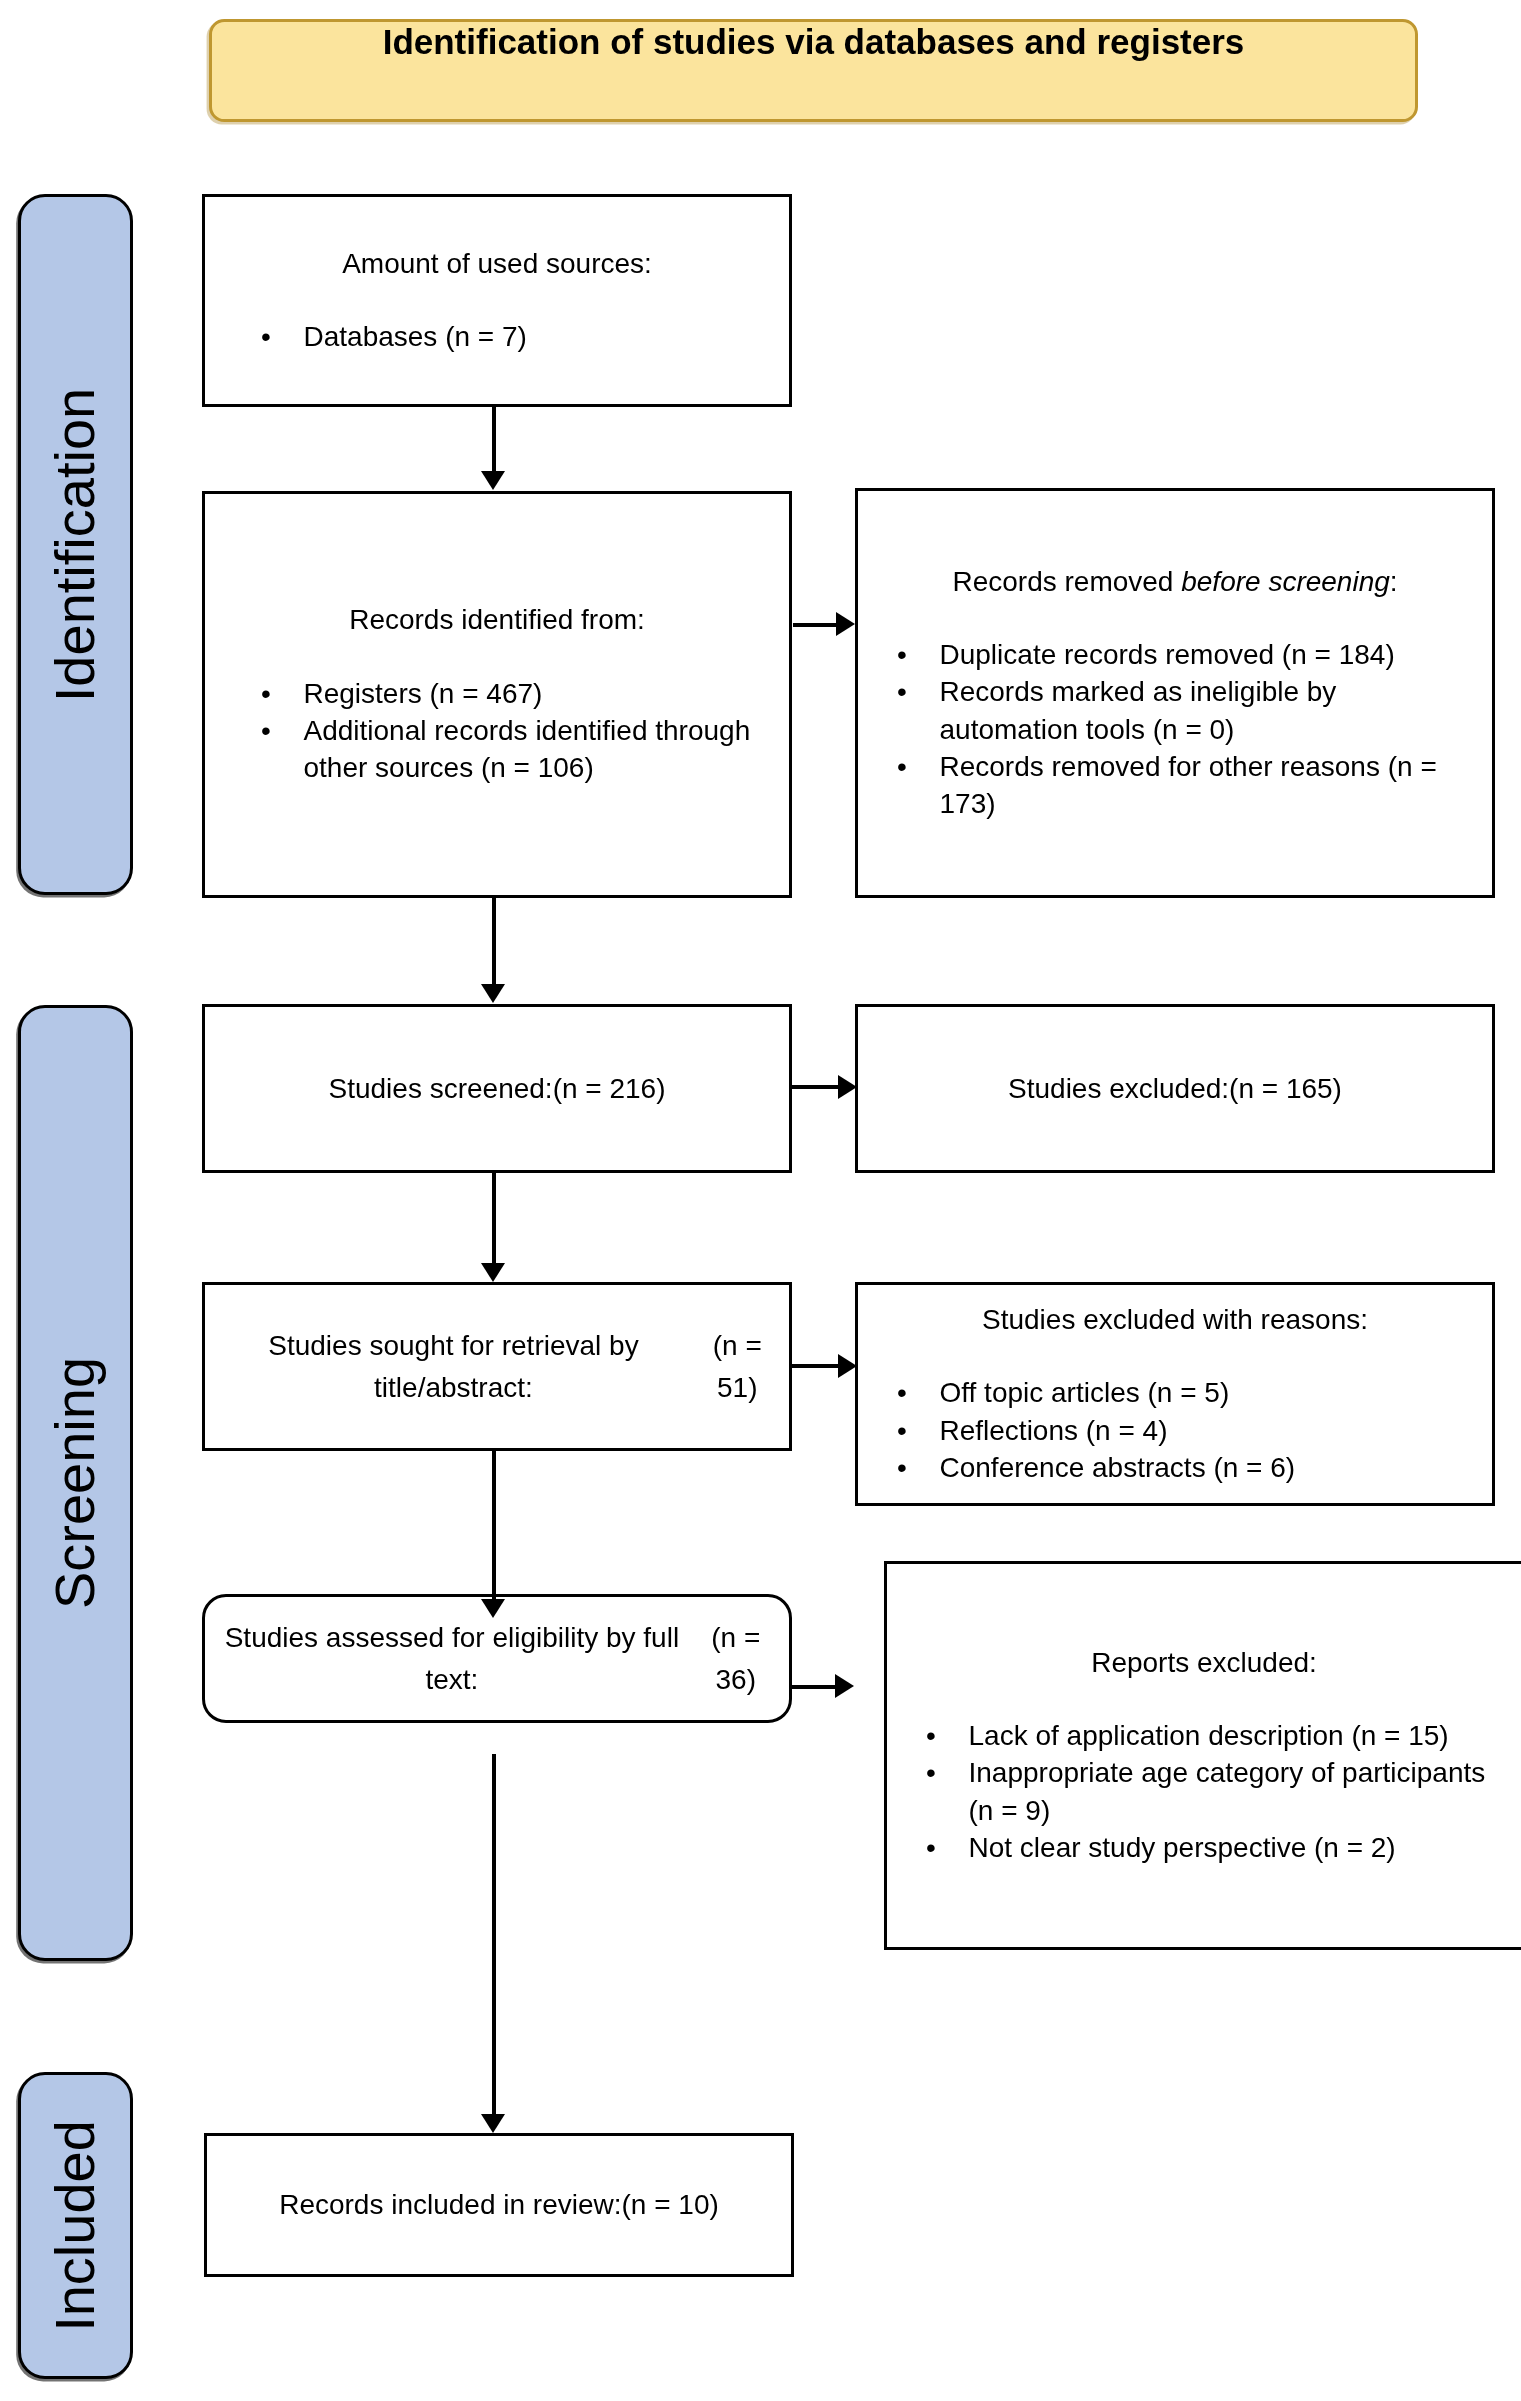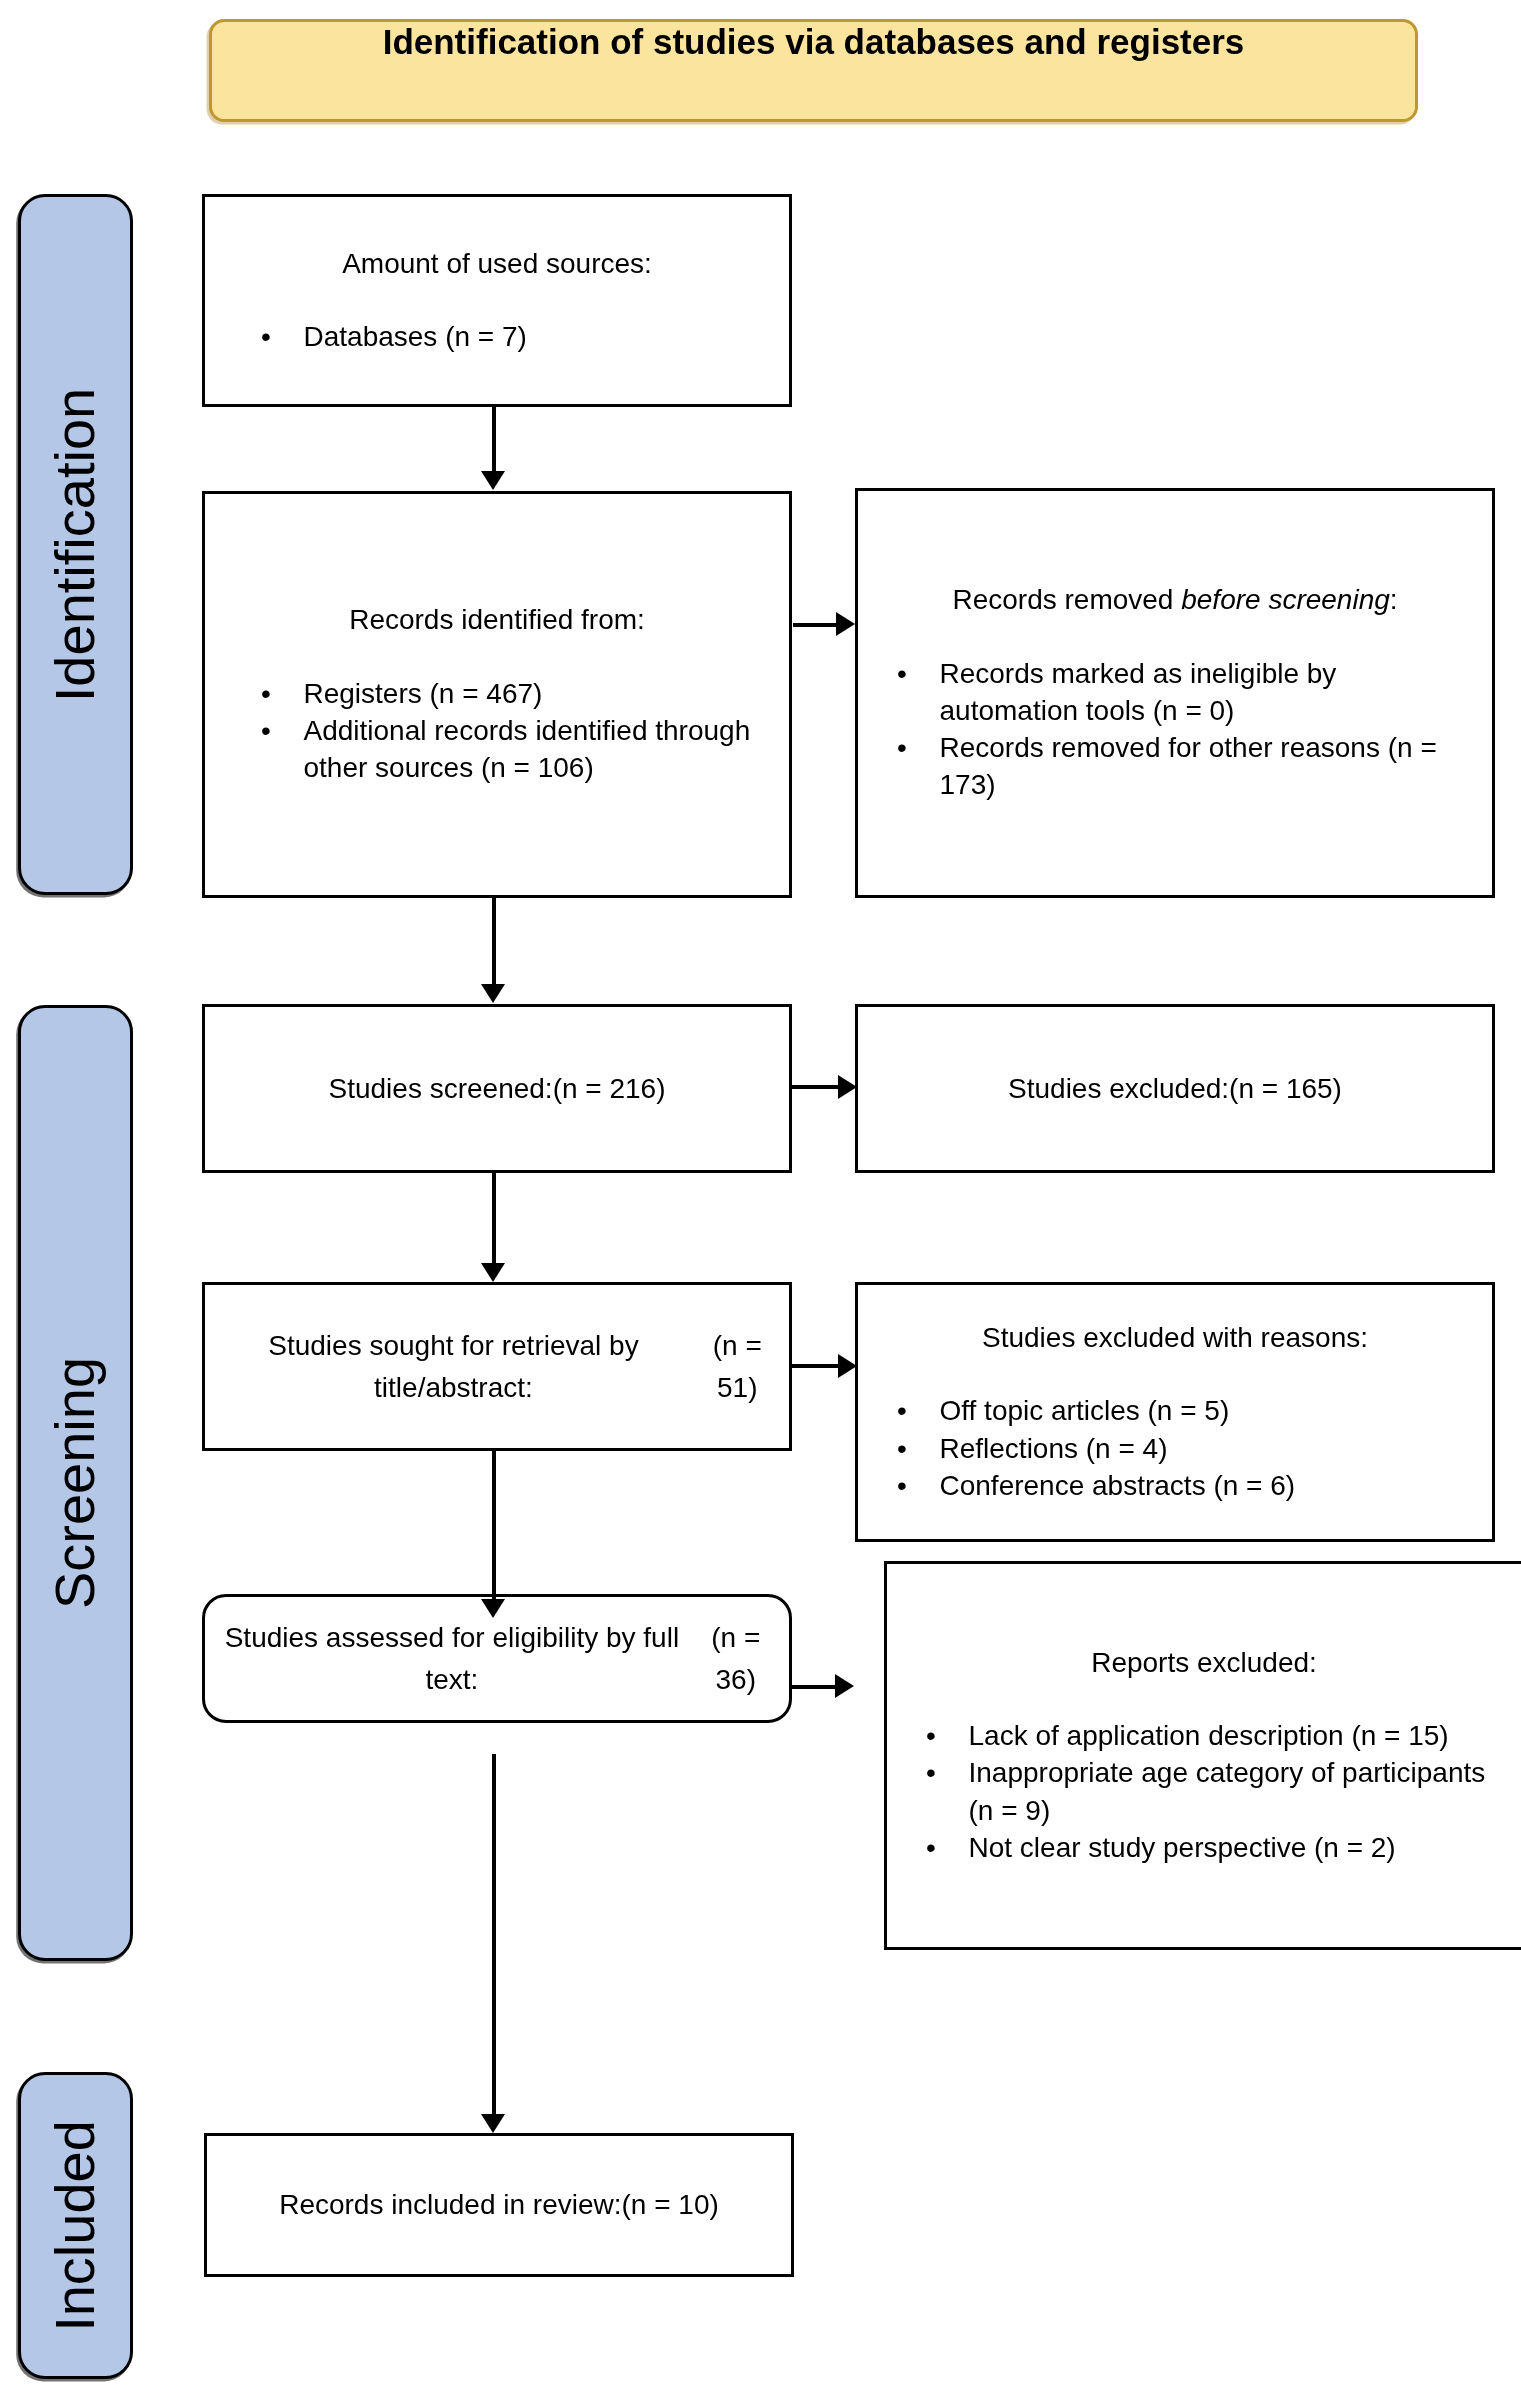--- a/index.html
+++ b/index.html
@@ -99,21 +99,21 @@
   #box-sources   { left: 202px; top: 194px;  width: 590px; height: 213px; }
   #box-records   { left: 202px; top: 491px;  width: 590px; height: 407px; }
   #box-screened  { left: 202px; top: 1004px; width: 590px; height: 169px; }
   #box-sought    { left: 202px; top: 1282px; width: 590px; height: 169px; }
   #box-assessed  { left: 202px; top: 1594px; width: 590px; height: 129px; border-radius: 24px; }
   #box-included  { left: 204px; top: 2133px; width: 590px; height: 144px; }
 
   
   #box-removed        { left: 855px; top: 488px;  width: 640px; height: 410px; }
   #box-excluded       { left: 855px; top: 1004px; width: 640px; height: 169px; }
-  #box-excl-reasons   { left: 855px; top: 1282px; width: 640px; height: 260px; }
+  #box-excl-reasons   { left: 855px; top: 1282px; width: 640px; height: 224px; }
   #box-reports-excl   { left: 884px; top: 1561px; width: 640px; height: 389px; }
 
   
   .shaft-v { position: absolute; left: 492px; width: 4.1px; background: var(--arrow, #000); }
   .shaft-h { position: absolute; height: 4.1px; background: var(--arrow, #000); }
   .head-down {
     position: absolute; left: 481px; width: 0; height: 0;
     border-left: 12.3px solid transparent;
     border-right: 12.3px solid transparent;
     border-top: 19.4px solid var(--arrow, #000);
@@ -176,20 +176,21 @@
       <li>Registers (n = 467)</li>
       <li>Additional records identified through other sources (n = 106)</li>
     </ul>
   </div>
 
   <div class="box bullet-box tight" id="box-removed">
     <div class="heading">
       <span>Records removed </span><em>before screening</em><span>:</span>
     </div>
     <ul class="bullets">
+      <li>Duplicate records removed  (n = 184)</li>
       <li>Records marked as ineligible by automation tools (n = 0)</li>
       <li>Records removed for other reasons (n = 173)</li>
     </ul>
   </div>
 
   <div class="box center-box" id="box-screened">
     <span>Studies screened:</span>
     <span>(n = 216)</span>
   </div>
 

